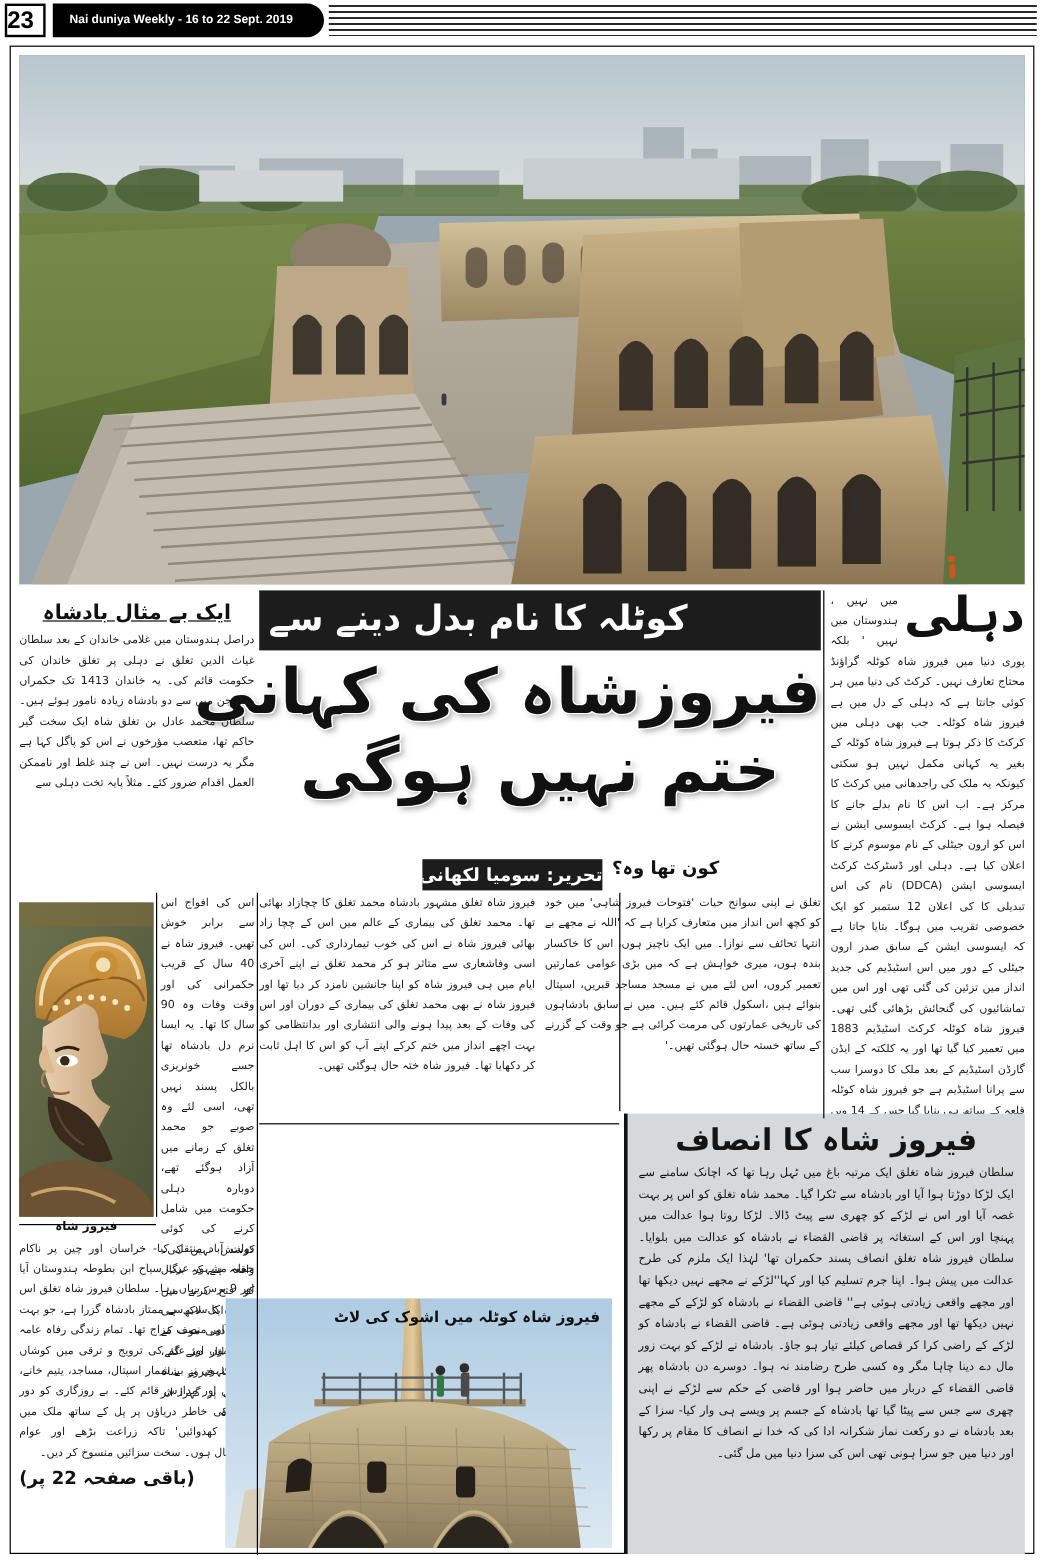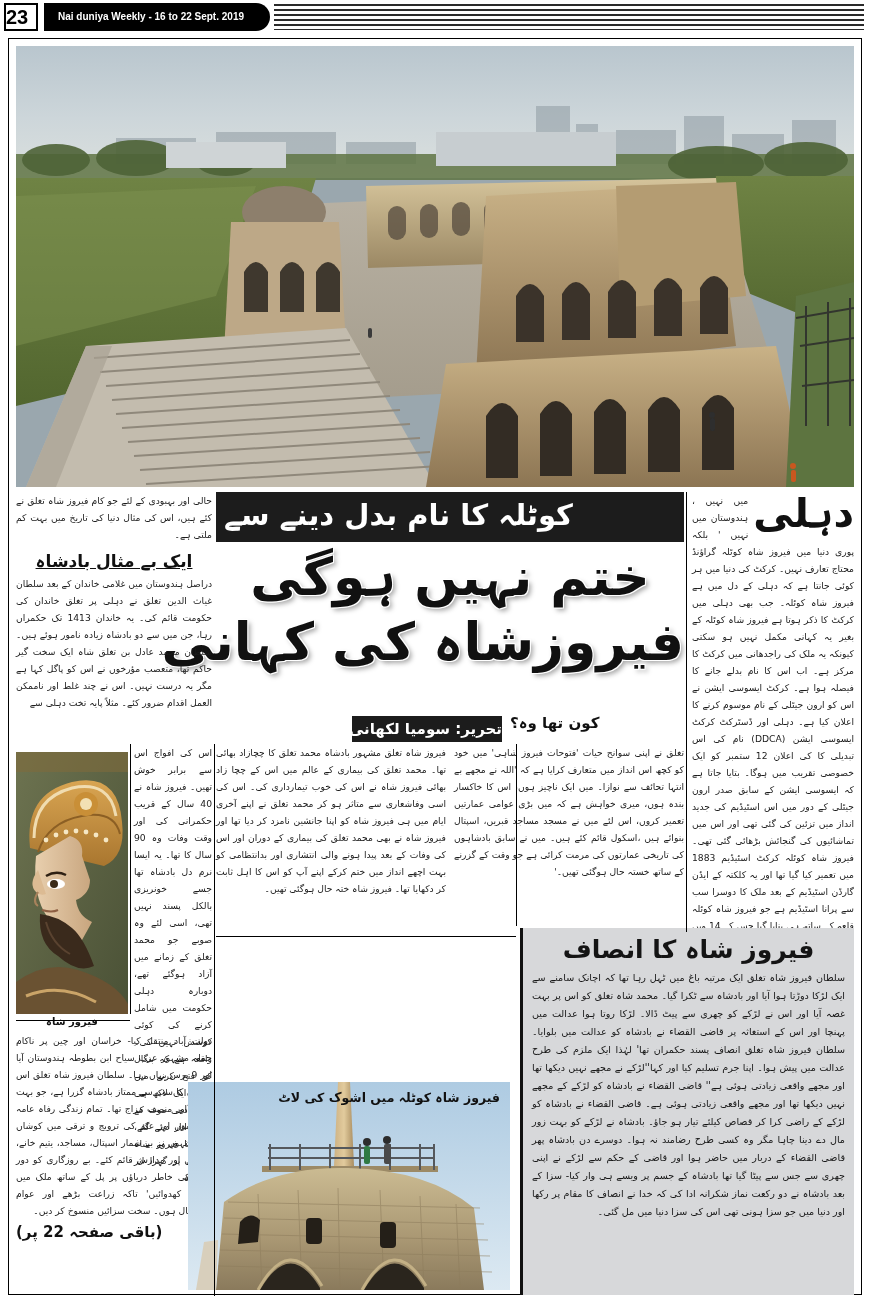--- a/index.html
+++ b/index.html
@@ -454,29 +454,28 @@
         <circle cx="777" cy="420" r="3"></circle>
       </g>
       <g fill="#3a3a3a">
         <rect x="352" y="282" width="4" height="10" rx="2"></rect>
       </g>
     </svg>
   </div>
 
   <div class="band headline-block">
     <div class="kicker-bar">کوٹلہ کا نام بدل دینے سے</div>
+    <div class="headline-main">فیروزشاہ کی کہانی</div>
     <div class="headline-main">ختم نہیں ہوگی</div>
-    <div class="headline-main">فیروزشاہ کی کہانی</div>
   </div>
 
   <div class="byline-bar">تحریر: سومیا لکھانی</div>
   <div class="who-head">کون تھا وہ؟</div>
 
   <div class="band col-left">
-    <div class="urdu">حالی اور بہبودی کے لئے جو کام فیروز شاہ تغلق نے کئے ہیں، اس کی مثال دنیا کی تاریخ میں بہت کم ملتی ہے۔</div>
     <div class="sub-head">ایک بے مثال بادشاہ</div>
     <div class="urdu">دراصل ہندوستان میں غلامی خاندان کے بعد سلطان غیاث الدین تغلق نے دہلی پر تغلق خاندان کی حکومت قائم کی۔ یہ خاندان 1413 تک حکمراں رہا، جن میں سے دو بادشاہ زیادہ نامور ہوئے ہیں۔ سلطان محمد عادل بن تغلق شاہ ایک سخت گیر حاکم تھا، متعصب مؤرخوں نے اس کو پاگل کہا ہے مگر یہ درست نہیں۔ اس نے چند غلط اور ناممکن العمل اقدام ضرور کئے۔ مثلاً پایہ تخت دہلی سے</div>
   </div>
 
   <div class="band col-lead">
     <div class="urdu">
       <span class="drop-cap">دہلی</span><span>میں نہیں ، ہندوستان میں نہیں ' بلکہ پوری دنیا میں فیروز شاہ کوٹلہ گراؤنڈ محتاج تعارف نہیں۔ کرکٹ کی دنیا میں ہر کوئی جانتا ہے کہ دہلی کے دل میں ہے فیروز شاہ کوٹلہ۔ جب بھی دہلی میں کرکٹ کا ذکر ہوتا ہے فیروز شاہ کوٹلہ کے بغیر یہ کہانی مکمل نہیں ہو سکتی کیونکہ یہ ملک کی راجدھانی میں کرکٹ کا مرکز ہے۔ اب اس کا نام بدلے جانے کا فیصلہ ہوا ہے۔ کرکٹ ایسوسی ایشن نے اس کو ارون جیٹلی کے نام موسوم کرنے کا اعلان کیا ہے۔ دہلی اور ڈسٹرکٹ کرکٹ ایسوسی ایشن (DDCA) نام کی اس تبدیلی کا کی اعلان 12 ستمبر کو ایک خصوصی تقریب میں ہوگا۔ بتایا جاتا ہے کہ ایسوسی ایشن کے سابق صدر ارون جیٹلی کے دور میں اس اسٹیڈیم کی جدید انداز میں تزئین کی گئی تھی اور اس میں تماشائیوں کی گنجائش بڑھائی گئی تھی۔ فیروز شاہ کوٹلہ کرکٹ اسٹیڈیم 1883 میں تعمیر کیا گیا تھا اور یہ کلکتہ کے ایڈن گارڈن اسٹیڈیم کے بعد ملک کا دوسرا سب سے پرانا اسٹیڈیم ہے جو فیروز شاہ کوٹلہ قلعہ کے ساتھ ہی بنایا گیا جس کے 14 ویں صدی کے بادشاہ 'فیروز شاہ' کی وراثت مانا جاتا ہے۔ کیا ہے یہ وراثت؟</span>
     </div>
   </div>
 

